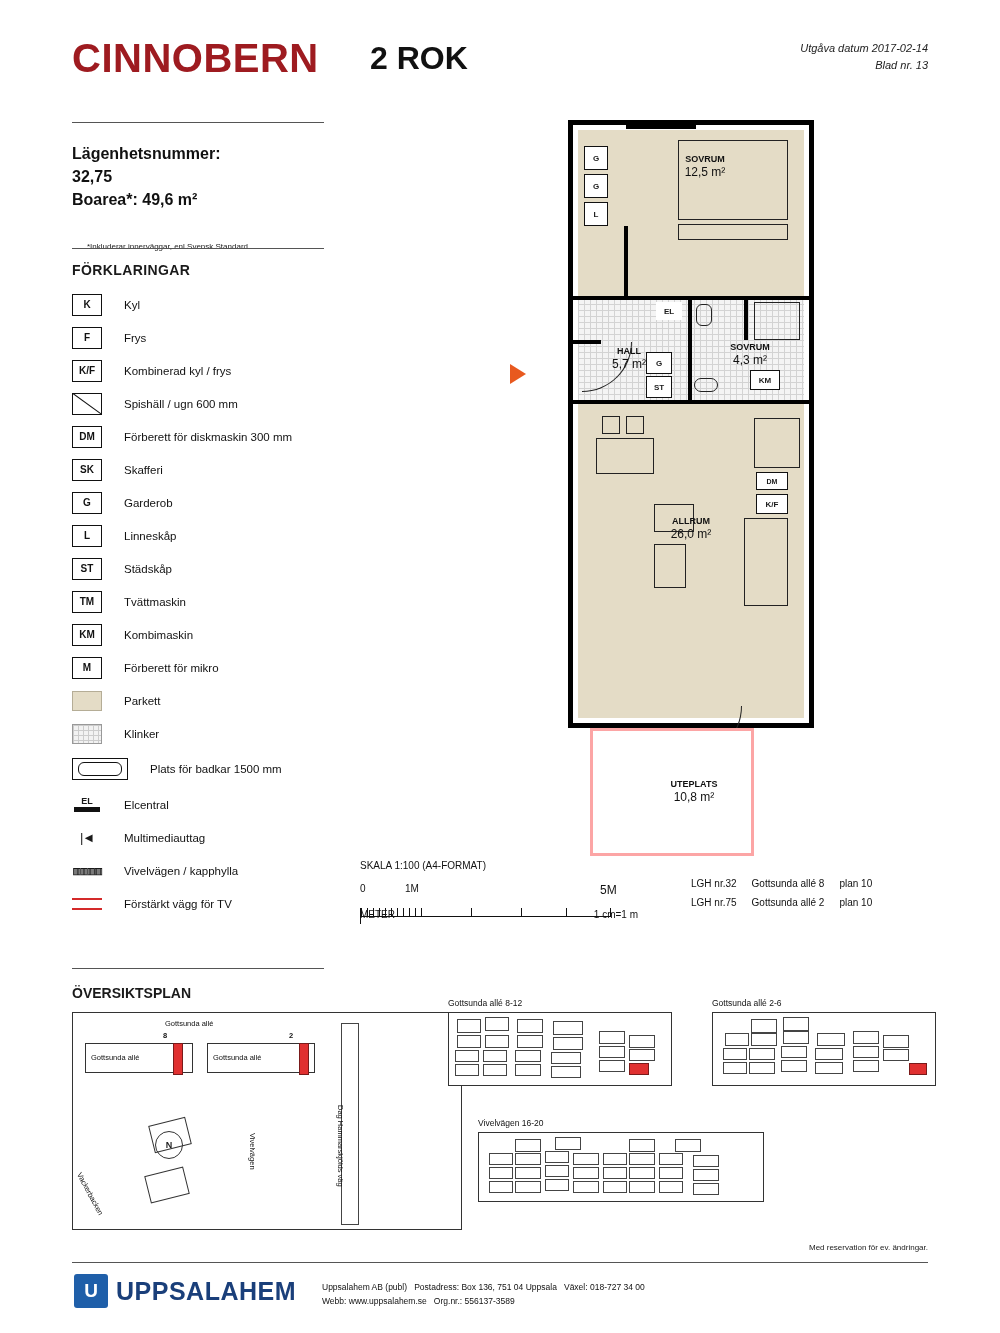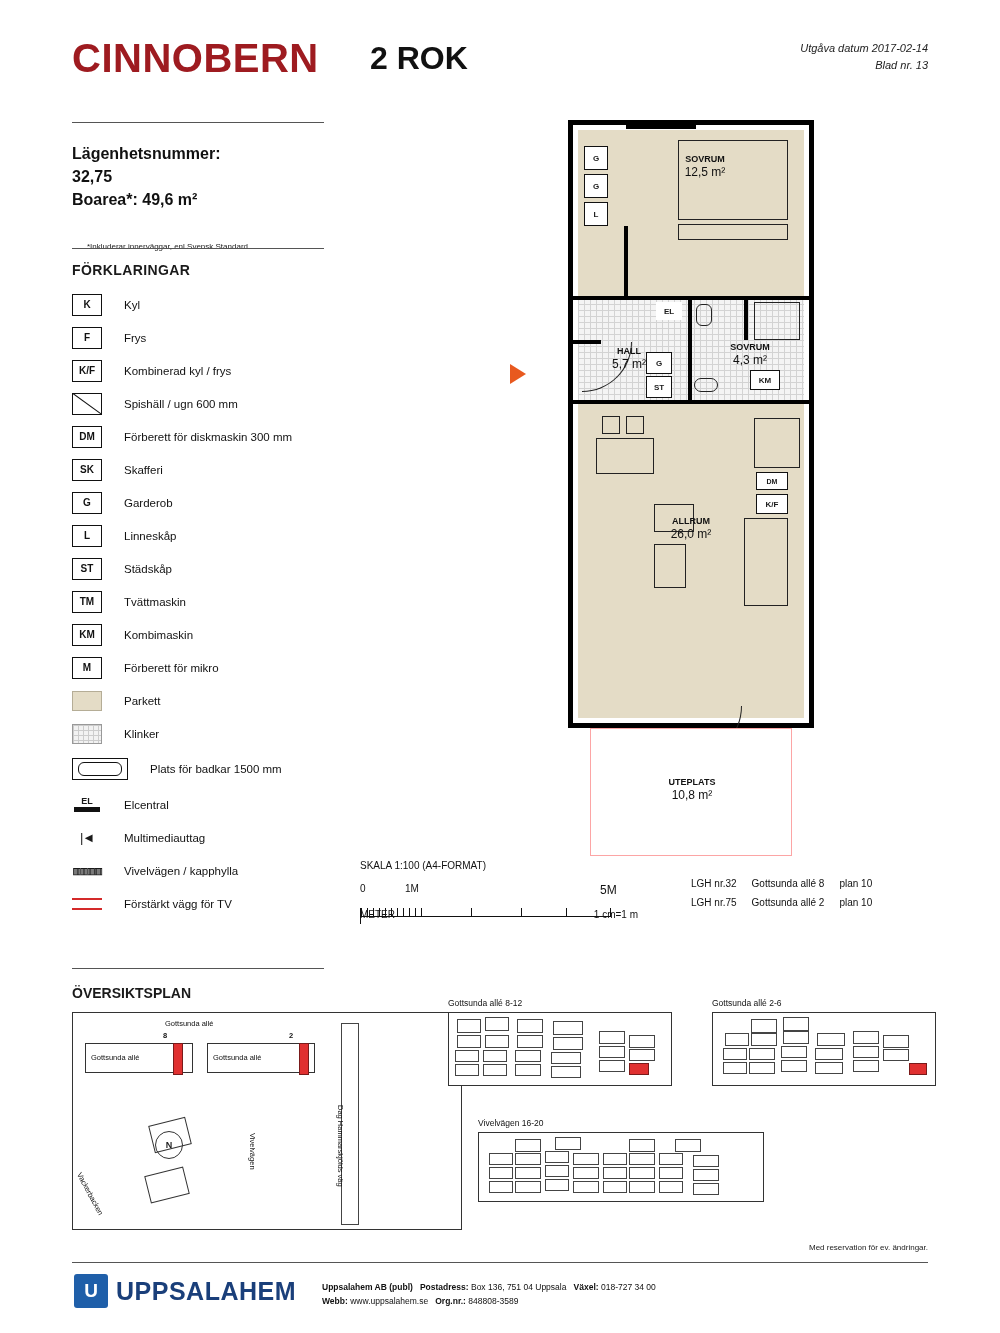--- a/index.html
+++ b/index.html
@@ -51,21 +51,21 @@
   .tile{position:absolute;background:#f4f4f4;
     background-image:linear-gradient(to right,#d3d3d3 1px,transparent 1px),linear-gradient(to bottom,#d3d3d3 1px,transparent 1px);
     background-size:6px 6px;}
   .wall{position:absolute;background:#000;}
   .thin{position:absolute;border:1px solid #222;box-sizing:border-box;}
   .lbl{position:absolute;font-size:9px;font-weight:bold;text-align:center;color:#111;line-height:1.25;}
   .lbl .a{display:block;font-weight:normal;font-size:12px;}
   .bx{position:absolute;border:1px solid #111;box-sizing:border-box;background:#fff;
       display:flex;align-items:center;justify-content:center;font-size:8px;font-weight:bold;}
   .arrow{position:absolute;width:0;height:0;border-top:10px solid transparent;border-bottom:10px solid transparent;border-left:16px solid #e8591f;}
-  .uteplats{position:absolute;left:22px;top:608px;width:202px;height:128px;border:1px solid #fca5a5;box-sizing:border-box;background:#fff;}
+  .uteplats{position:absolute;left:22px;top:608px;width:164px;height:128px;border:3px solid #fca5a5;box-sizing:border-box;background:#fff;}
 
   
   .scale{position:absolute;left:360px;top:860px;width:270px;font-size:10px;color:#111;}
   .scale .bar{position:relative;height:16px;margin-top:10px;border-left:1px solid #111;}
   .scale .bar .ticks{position:absolute;left:0;top:0;width:100%;height:8px;border-bottom:1px solid #111;}
   .scale .bar .t{position:absolute;top:0;width:1px;height:8px;background:#111;}
   .scale .bar .hatch{position:absolute;left:0;top:0;width:60px;height:8px;
     background-image:repeating-linear-gradient(to right,#111 0 1px,transparent 1px 6px);}
   .scale-foot{display:flex;justify-content:space-between;margin-top:4px;font-size:10px;}
 
@@ -90,21 +90,21 @@
   .cellred{position:absolute;background:#e03030;border:1px solid #7a1a1a;box-sizing:border-box;}
 
   .reserv{position:absolute;right:72px;top:1243px;font-size:8px;color:#222;}
 
   
   .footer-rule{position:absolute;left:72px;top:1262px;width:856px;height:1px;background:#555;}
   .logo{position:absolute;left:74px;top:1274px;width:34px;height:34px;background:#1f5fa9;border-radius:3px;
         display:flex;align-items:center;justify-content:center;color:#fff;font-size:19px;font-weight:bold;}
   .brand{position:absolute;left:116px;top:1277px;font-size:25px;font-weight:bold;color:#1a3f7a;letter-spacing:.5px;}
   .footinfo{position:absolute;left:322px;top:1280px;font-size:8.5px;line-height:1.7;color:#111;}
-  .footinfo b{font-weight:bold;}
+  .footinfo b{font-weight:normal;}
 </style>
 </head>
 <body>
 
 <div class="page">
 
   <div class="title">CINNOBERN</div>
   <div class="subtitle">2 ROK</div>
   <div class="meta">
     <div>Utgåva datum 2017-02-14</div>
@@ -461,17 +461,17 @@
       <b>Uppsalahem AB (publ)</b>&nbsp;&nbsp;
       <b>Postadress:</b>
       <span>Box 136, 751 04 Uppsala</span>&nbsp;&nbsp;
       <b>Växel:</b>
       <span>018-727 34 00</span>
     </div>
     <div>
       <b>Webb:</b>
       <span>www.uppsalahem.se</span>&nbsp;&nbsp;
       <b>Org.nr.:</b>
-      <span>848808-3589</span>
+      <span>556137-3589</span>
     </div>
   </div>
 
 </div>
 
 </body></html>

